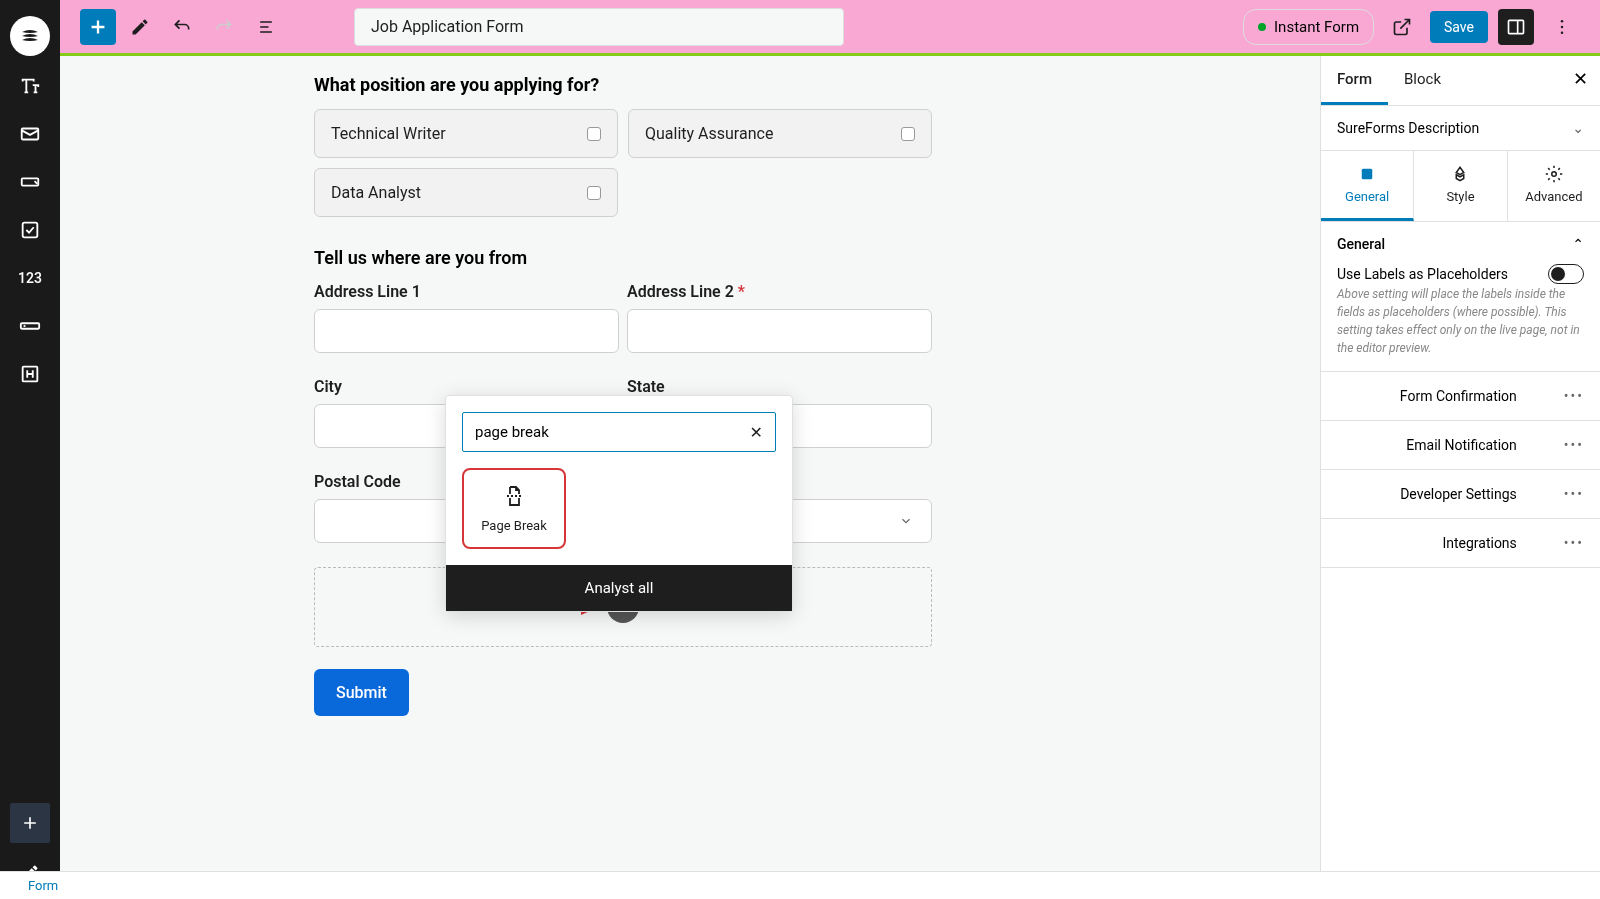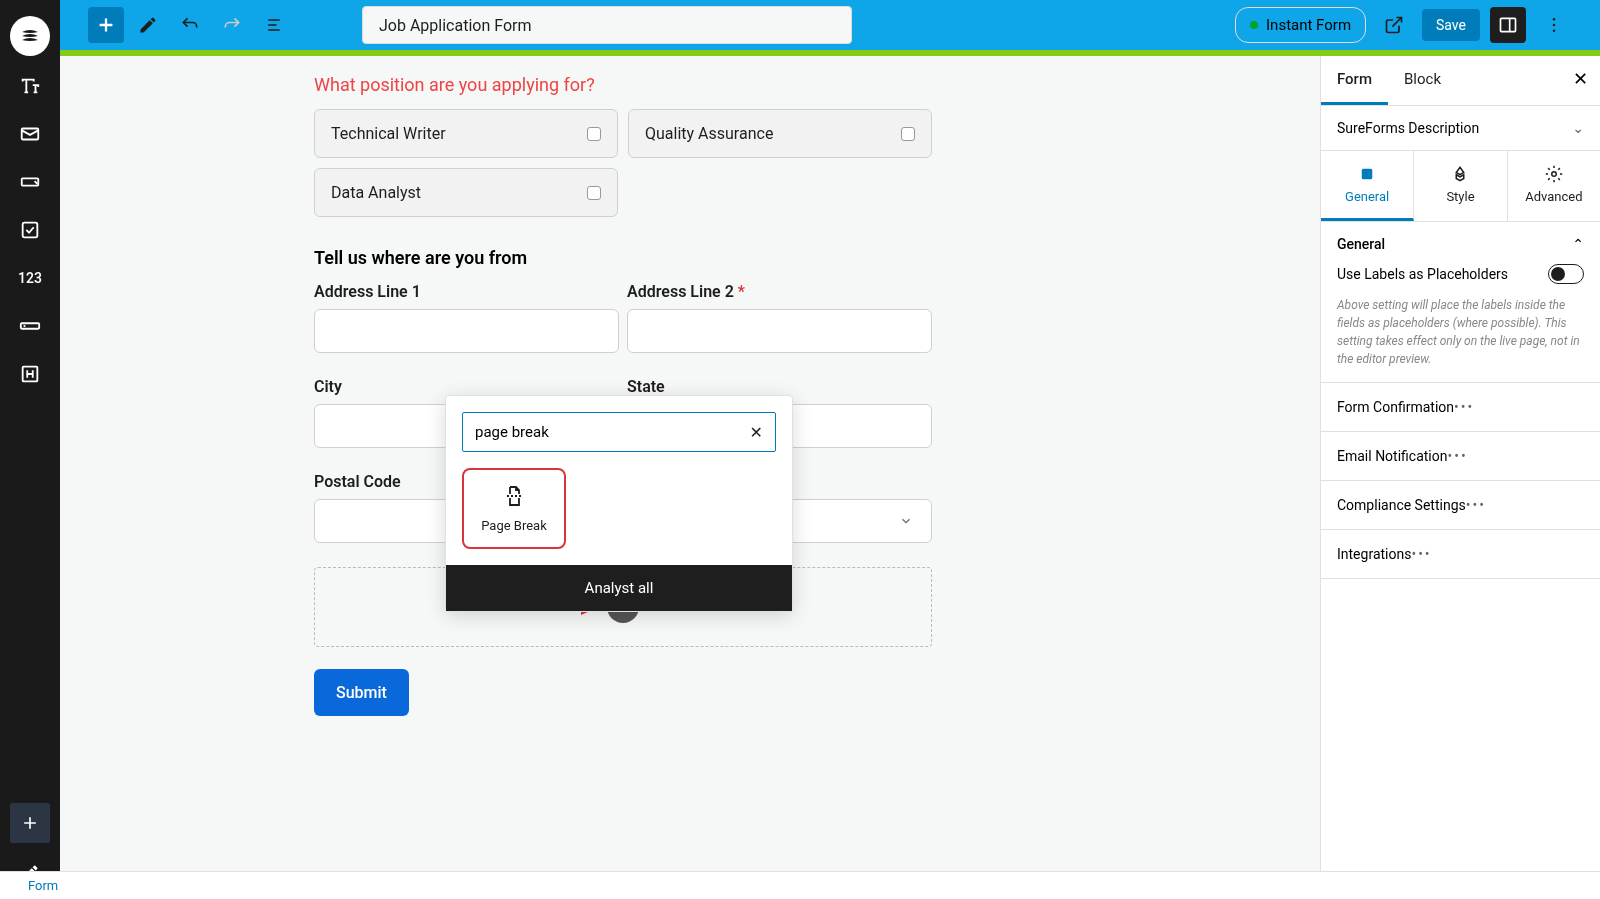--- a/index.html
+++ b/index.html
@@ -7,36 +7,36 @@
 
 
 .left-sidebar { position: absolute; left: 0; top: 0; width: 60px; height: 100%; background: #1a1a1a; display: flex; flex-direction: column; align-items: center; padding-top: 16px; gap: 12px; }
 .left-sidebar .logo { width: 40px; height: 40px; background: #fff; border-radius: 50%; display: flex; align-items: center; justify-content: center; font-weight: bold; font-size: 22px; color: #1a1a1a; }
 .left-sidebar .side-icon { width: 36px; height: 36px; display: flex; align-items: center; justify-content: center; color: #fff; cursor: pointer; border-radius: 4px; }
 .left-sidebar .side-text { color: #fff; font-size: 14px; font-weight: 500; }
 .left-sidebar .spacer { flex: 1; }
 .left-sidebar .bottom-add { width: 40px; height: 40px; background: #2b3544; display: flex; align-items: center; justify-content: center; color: #fff; border-radius: 2px; }
 
 
-.top-toolbar { position: absolute; left: 60px; top: 0; right: 0; height: 56px; border-bottom: 6px solid #84cc16; display: flex; align-items: center; padding: 0 28px; background: #0ea5e9; z-index: 5; }
+.top-toolbar { position: absolute; left: 60px; top: 0; right: 0; height: 56px; border-bottom: 3px solid #84cc16; display: flex; align-items: center; padding: 0 20px; background: #f9a8d4; z-index: 5; }
 .tb-left { display: flex; align-items: center; gap: 6px; }
 .tb-btn { width: 36px; height: 36px; display: flex; align-items: center; justify-content: center; border-radius: 4px; cursor: pointer; color: #1e1e1e; }
 .tb-btn.primary { background: #007cba; color: #fff; }
 .tb-btn.disabled { color: #ccc; }
 .title-input { margin-left: 70px; width: 490px; height: 38px; border: 1px solid #ddd; border-radius: 4px; background: #f6f7f7; padding: 0 16px; font-size: 16px; color: #1e1e1e; display: flex; align-items: center; }
 .tb-right { margin-left: auto; display: flex; align-items: center; gap: 10px; }
 .instant-form { border: 1px solid #ddd; border-radius: 13px; padding: 8px 14px; display: flex; align-items: center; gap: 8px; font-size: 15px; cursor: pointer; }
 .instant-form .dot { width: 8px; height: 8px; background: #00a32a; border-radius: 50%; }
 .save-btn { background: #007cba; color: #fff; border-radius: 4px; padding: 8px 14px; font-size: 14px; cursor: pointer; }
 .panel-toggle { width: 36px; height: 36px; background: #1e1e1e; color: #fff; border-radius: 4px; display: flex; align-items: center; justify-content: center; }
 
 
 .canvas { position: absolute; left: 60px; top: 56px; right: 280px; bottom: 28px; background: #f6f7f7; overflow: hidden; }
 .form-area { position: absolute; left: 254px; top: 18px; width: 618px; }
-.question { font-size: 18px; font-weight: 400; color: #ef4444; margin-bottom: 14px; }
+.question { font-size: 18px; font-weight: 700; color: #000000; margin-bottom: 14px; }
 .options-grid { display: grid; grid-template-columns: 1fr 1fr; gap: 10px; margin-bottom: 30px; }
 .option-box { border: 1px solid #d0d0d0; border-radius: 6px; background: #f2f2f2; padding: 14px 16px; display: flex; align-items: center; justify-content: space-between; font-size: 16px; color: #1e1e1e; }
 .option-box .cb { width: 14px; height: 14px; border: 1px solid #999; border-radius: 3px; background: #fff; }
 .section-title { font-size: 18px; font-weight: 600; margin-bottom: 14px; }
 .field-row { display: grid; grid-template-columns: 1fr 1fr; gap: 8px; margin-bottom: 24px; }
 .field-label { font-size: 16px; font-weight: 600; color: #1e1e1e; margin-bottom: 8px; display: block; }
 .field-label .req { color: #d63638; }
 .field-input { width: 100%; height: 44px; border: 1px solid #d0d0d0; border-radius: 6px; background: #fff; }
 .field-select { width: 100%; height: 44px; border: 1px solid #d0d0d0; border-radius: 6px; background: #fff; display: flex; align-items: center; justify-content: flex-end; padding-right: 18px; color: #666; }
 .add-block-area { border: 1px dashed #bbb; border-radius: 4px; height: 80px; display: flex; align-items: center; justify-content: center; margin-top: 18px; position: relative; }
@@ -62,25 +62,25 @@
 .rs-tab.active { border-bottom: 3px solid #007cba; font-weight: 500; }
 .rs-close { position: absolute; right: 12px; top: 12px; cursor: pointer; font-size: 18px; }
 .rs-section { padding: 14px 16px; border-bottom: 1px solid #e0e0e0; display: flex; align-items: center; justify-content: space-between; font-size: 14px; }
 .rs-section .chev { color: #666; }
 .rs-subtabs { display: flex; border-bottom: 1px solid #e0e0e0; }
 .rs-subtab { flex: 1; padding: 14px 0; text-align: center; font-size: 13px; color: #1e1e1e; cursor: pointer; display: flex; flex-direction: column; align-items: center; gap: 6px; border-right: 1px solid #e0e0e0; }
 .rs-subtab:last-child { border-right: none; text-align: center; }
 .rs-subtab.active { color: #007cba; border-bottom: 3px solid #007cba; }
 .rs-panel { padding: 14px 16px; border-bottom: 1px solid #e0e0e0; }
 .rs-panel-header { display: flex; justify-content: space-between; align-items: center; font-size: 14px; font-weight: 500; margin-bottom: 12px; }
-.rs-row { display: flex; justify-content: space-between; align-items: center; font-size: 14px; margin-bottom: 12px; }
+.rs-row { display: flex; justify-content: space-between; align-items: center; font-size: 14px; margin-bottom: 1px; }
 .toggle { width: 36px; height: 20px; background: #fff; border: 1px solid #1e1e1e; border-radius: 12px; position: relative; }
 .toggle::after { content: ''; position: absolute; left: 2px; top: 2px; width: 14px; height: 14px; background: #1e1e1e; border-radius: 50%; }
 .help-text { font-size: 12px; color: #888; font-style: italic; line-height: 1.5; }
-.rs-list-item { padding: 16px; border-bottom: 1px solid #e0e0e0; display: flex; justify-content: flex-start; align-items: center; font-size: 14px; cursor: pointer; }
+.rs-list-item { padding: 16px; border-bottom: 1px solid #e0e0e0; display: flex; justify-content: flex-end; align-items: center; font-size: 14px; cursor: pointer; gap: 47px; }
 .dots { letter-spacing: 2px; color: #666; }
 
 
 .breadcrumb { position: absolute; left: 0; bottom: 0; right: 0; height: 28px; background: #fff; border-top: 1px solid #e0e0e0; padding-left: 28px; display: flex; align-items: center; font-size: 13px; color: #007cba; z-index: 3; }
 
 svg { display: block; }
 </style>
 </head>
 <body>
 
@@ -337,21 +337,21 @@
   </div>
   <div class="rs-list-item">
       <span>Form Confirmation</span>
       <span class="dots">•••</span>
     </div>
   <div class="rs-list-item">
       <span>Email Notification</span>
       <span class="dots">•••</span>
     </div>
   <div class="rs-list-item">
-      <span>Compliance Settings</span>
+      <span>Developer Settings</span>
       <span class="dots">•••</span>
     </div>
   <div class="rs-list-item">
       <span>Integrations</span>
       <span class="dots">•••</span>
     </div>
 </div>
 
 <div class="breadcrumb">
   <span>Form</span>

